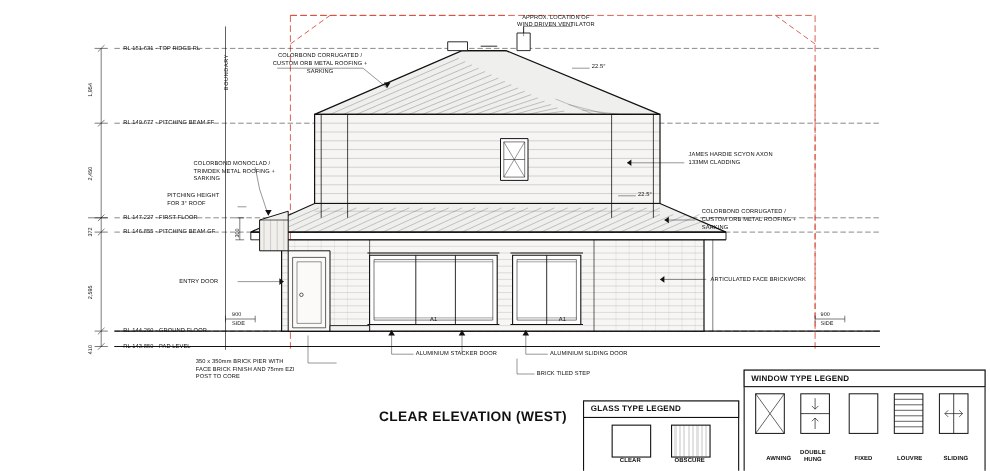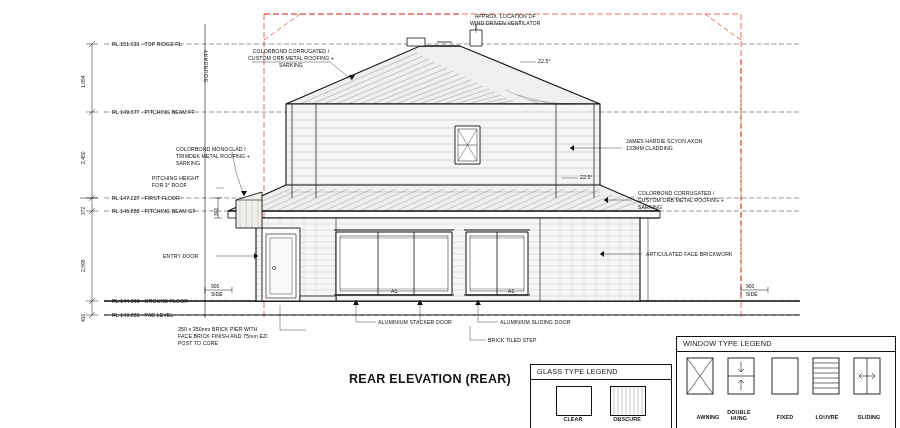--- a/index.html
+++ b/index.html
@@ -9,21 +9,21 @@
     color:#111;overflow:hidden;position:relative;
   }
   #sheet{position:absolute;left:0;top:0;width:900px;height:428px;}
   svg{position:absolute;left:0;top:0;}
   .lbl{position:absolute;font-size:5.2px;line-height:1.35;letter-spacing:.1px;color:#111;white-space:pre;}
   .vert{transform-origin:0 0;}
   .title{position:absolute;text-align:center;}
   .title .t1{font-size:12.5px;font-weight:bold;letter-spacing:.3px;}
   .title .t2{font-size:9px;font-weight:bold;letter-spacing:.3px;margin-top:2px;}
   .legend-box{position:absolute;border:1.1px solid #111;background:#fff;}
-  .legend-title{position:absolute;font-size:7.3px;font-weight:normal;letter-spacing:.2px;}
+  .legend-title{position:absolute;font-size:7.3px;font-weight:bold;letter-spacing:.2px;}
   .legend-cap{position:absolute;font-size:5.4px;font-weight:bold;text-align:center;letter-spacing:.1px;line-height:1.2;}
   .swatch{position:absolute;border:1px solid #111;background:#fff;}
   .dim{position:absolute;font-size:5px;}
 </style>
 </head>
 <body>
 
 <div id="sheet">
 
   <svg width="900" height="428" viewBox="0 0 900 428">
@@ -367,21 +367,21 @@
   <div class="lbl" style="left:488px;top:337px;">BRICK TILED STEP</div>
   <div class="lbl" style="left:391px;top:288px;">A1</div>
   <div class="lbl" style="left:508px;top:288px;">A1</div>
 
   <div class="dim" style="left:211px;top:283px;">900</div>
   <div class="dim" style="left:211px;top:291px;">SIDE</div>
   <div class="dim" style="left:746px;top:283px;">900</div>
   <div class="dim" style="left:746px;top:291px;">SIDE</div>
 
   <div class="title" style="left:300px;top:372px;width:260px;">
-    <div class="t1">REAR ELEVATION (REAR)</div>
+    <div class="t1">CLEAR ELEVATION (WEST)</div>
   </div>
 
   <div class="legend-box" style="left:530px;top:364px;width:140px;height:64px;"></div>
   <div class="legend-box" style="left:530px;top:364px;width:140px;height:14px;"></div>
   <div class="legend-title" style="left:537px;top:367px;text-align:right;">GLASS TYPE LEGEND</div>
 
   <div class="swatch" style="left:556px;top:386px;width:34px;height:28px;"></div>
   <div class="legend-cap" style="left:551px;top:416px;width:44px;">CLEAR</div>
 
   <div class="swatch" style="left:610px;top:386px;width:34px;height:28px;background:repeating-linear-gradient(90deg,#fff 0 2px,#e2e2e2 2px 4px);"></div>

